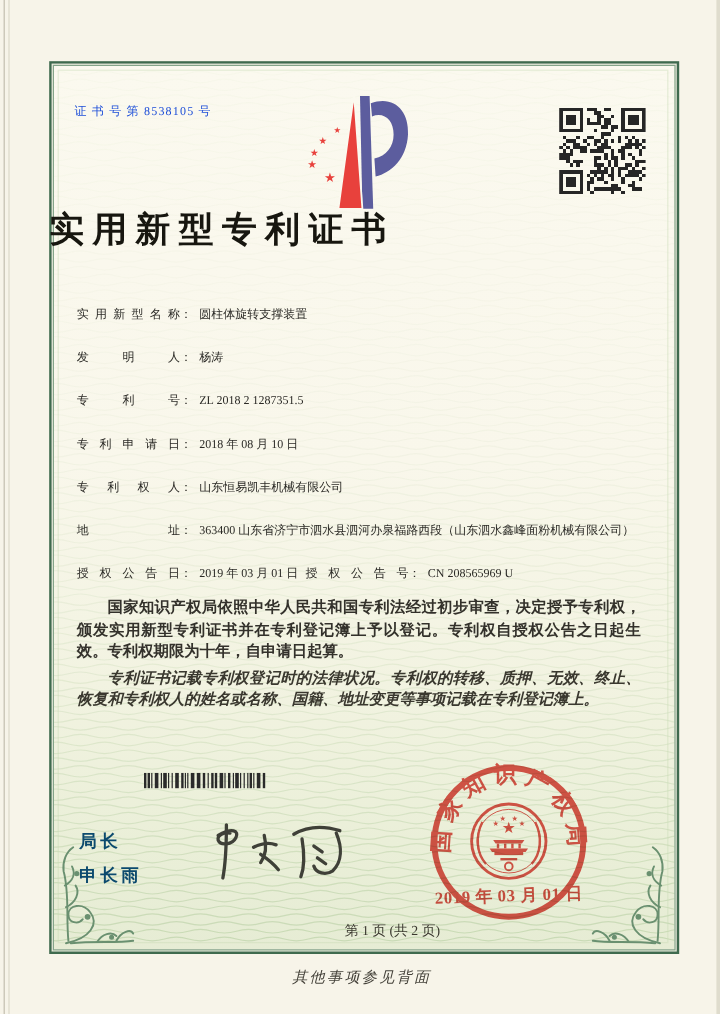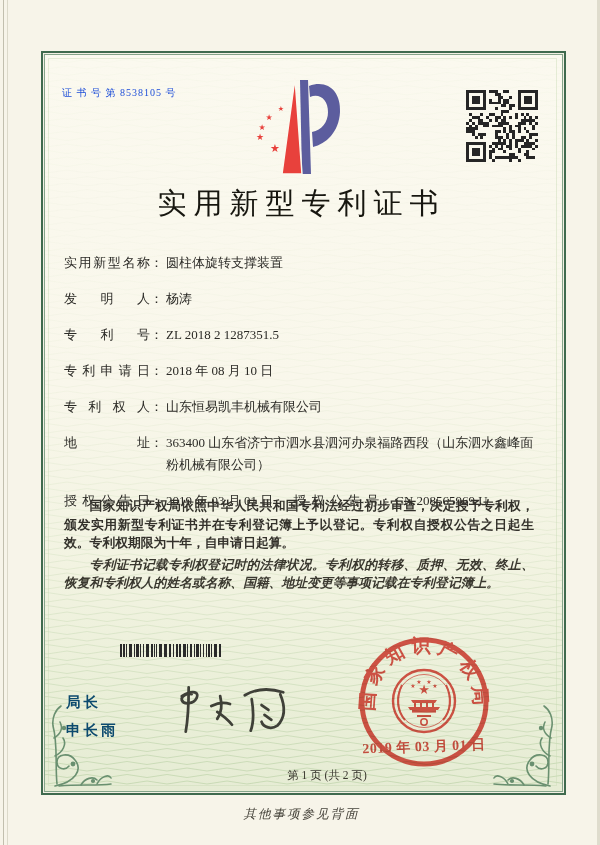--- a/index.html
+++ b/index.html
@@ -11,28 +11,28 @@
   .inner{position:absolute;left:43px;top:53px;width:519px;height:738px;
          background:linear-gradient(180deg,#fbf9ef 0%,#f9f7eb 45%,#f2f3e1 70%,#eaefd8 88%,#e6ecd4 100%);}
   #waves{position:absolute;left:43px;top:53px;pointer-events:none;}
   .frame{position:absolute;left:41px;top:51px;width:521px;height:740px;
          border:2px solid #3f6a4e;box-shadow:inset 0 0 0 1px #f2efe3,inset 0 0 0 2px #84a489;
          pointer-events:none;}
   .flourish{position:absolute;pointer-events:none;}
   .cert-no{position:absolute;left:62px;top:86px;font-size:10px;letter-spacing:1px;color:#1d4ed8;}
   #logo{position:absolute;left:234px;top:74px;}
   #qr{position:absolute;left:466px;top:90px;}
-  .title{position:absolute;left:41px;top:184px;width:521px;text-align:center;
-         font-size:29px;font-weight:400;letter-spacing:7px;color:#17160f;}
-  .fields{position:absolute;left:64px;right:62px;top:252px;font-size:13px;line-height:22px;}
+  .title{position:absolute;left:41px;top:172px;width:521px;
+         font-size:29px;font-weight:700;letter-spacing:7px;color:#17160f;}
+  .fields{position:absolute;left:64px;right:62px;top:252px;font-size:10px;line-height:22px;}
   .frow{display:flex;margin-bottom:14px;align-items:flex-start;}
   .flabel{display:inline-block;width:86px;text-align:justify;text-align-last:justify;flex:none;}
   .fcolon{width:16px;flex:none;}
   .fvalue{flex:1;}
-  .pair2{margin-left:20px;display:flex;flex:1;}
+  .pair2{margin-left:6px;display:flex;flex:1;}
   .paras{position:absolute;left:64px;right:66px;top:497px;font-size:12.8px;line-height:18.5px;
          text-align:justify;color:#33312b;}
   .paras p{margin:0 0 3px 0;text-indent:2em;font-weight:bold;}
   .paras .p2{font-style:italic;color:#3a382f;}
   #barcode{position:absolute;left:120px;top:644px;}
   .signer{position:absolute;left:66px;top:688px;font-family:"Liberation Sans","DejaVu Sans",sans-serif;
           font-weight:600;font-size:14.5px;letter-spacing:3px;color:#0c4a6e;line-height:28px;}
   #signature{position:absolute;left:168px;top:682px;}
   .seal-wrap{position:absolute;left:349px;top:627px;width:150px;height:160px;
              mix-blend-mode:multiply;opacity:0.93;}

